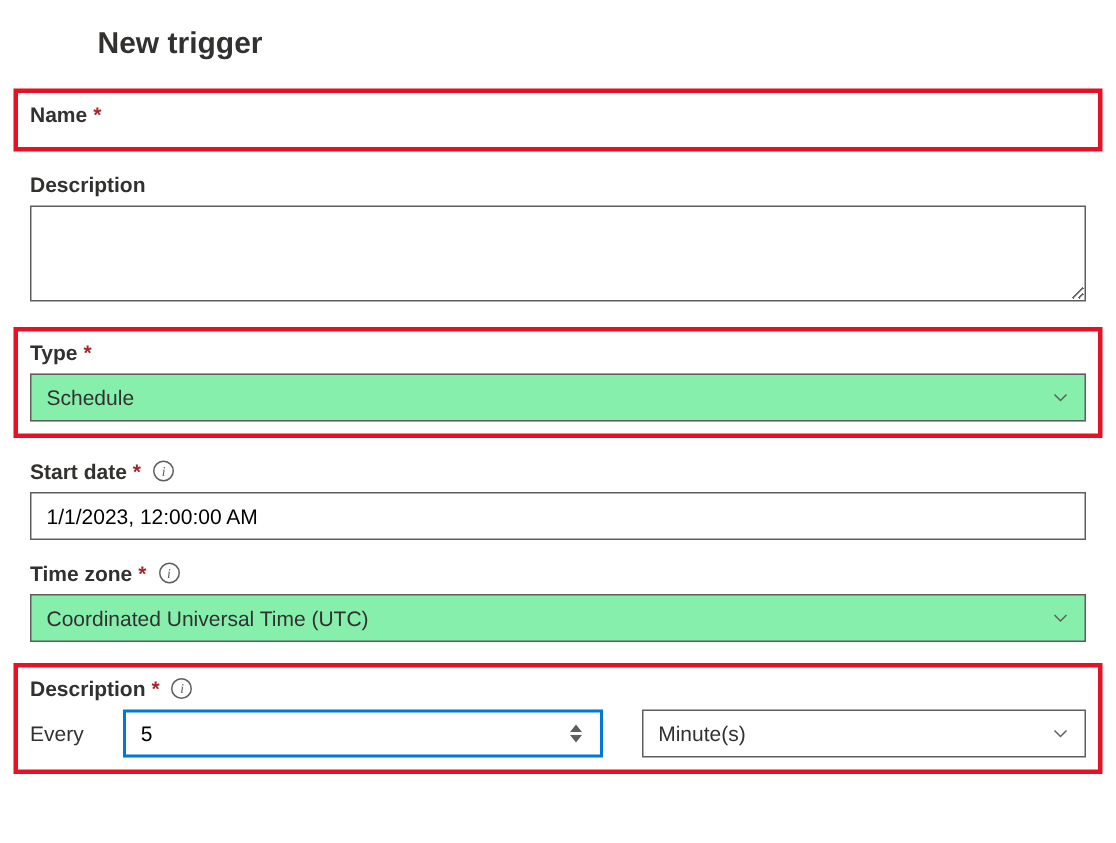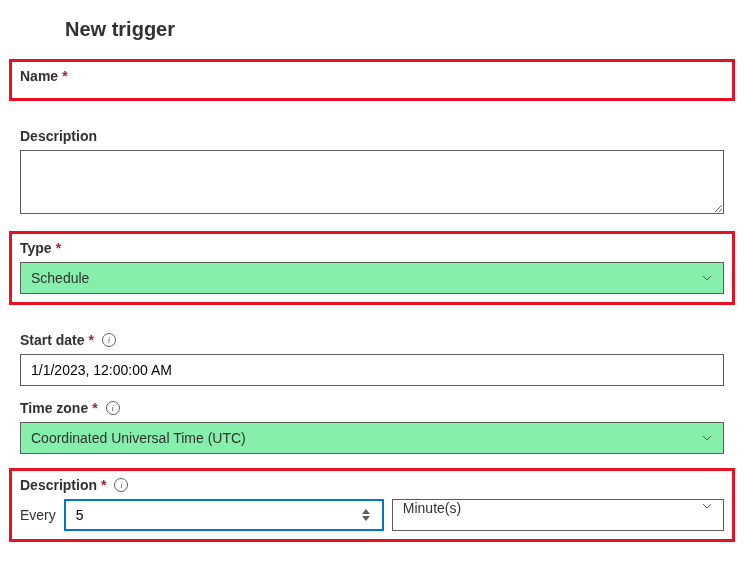--- a/index.html
+++ b/index.html
@@ -17,21 +17,21 @@
       margin-left: 45px;
     }
     .field {
       margin-bottom: 14px;
     }
     .highlight {
       border: 3px solid #e81123;
       padding: 6px 8px 8px 8px;
       margin-left: -11px;
       margin-right: -11px;
-      margin-bottom: 27px;
+      margin-bottom: 14px;
     }
     .label-row {
       display: flex;
       align-items: center;
       gap: 4px;
       margin-bottom: 6px;
     }
     .label {
       font-weight: 600;
       font-size: 14px;
@@ -89,21 +89,21 @@
       justify-content: space-between;
       cursor: pointer;
     }
     .chevron {
       display: inline-block;
     }
     .chevron svg { display: block; }
     .recurrence-row {
       display: flex;
       align-items: center;
-      gap: 8px;
+      gap: 26px;
     }
     .every-label {
       font-size: 14px;
     }
     .number-input-wrap {
       position: relative;
       flex: 0 0 320px;
       height: 32px;
       border: 2px solid #0078d4;
       background: #fff;
@@ -138,21 +138,21 @@
       cursor: pointer;
     }
     .spinner .up { border-bottom: 5px solid #605e5c; }
     .spinner .down { border-top: 5px solid #605e5c; }
     .unit-select {
       flex: 1;
       height: 32px;
       border: 1px solid #605e5c;
       background: #fff;
       display: flex;
-      align-items: flex-start;
+      align-items: center;
       justify-content: space-between;
       padding: 0 10px;
       cursor: pointer;
     }
   </style>
 </head>
 <body>
 
 <div class="title">New trigger</div>
 

